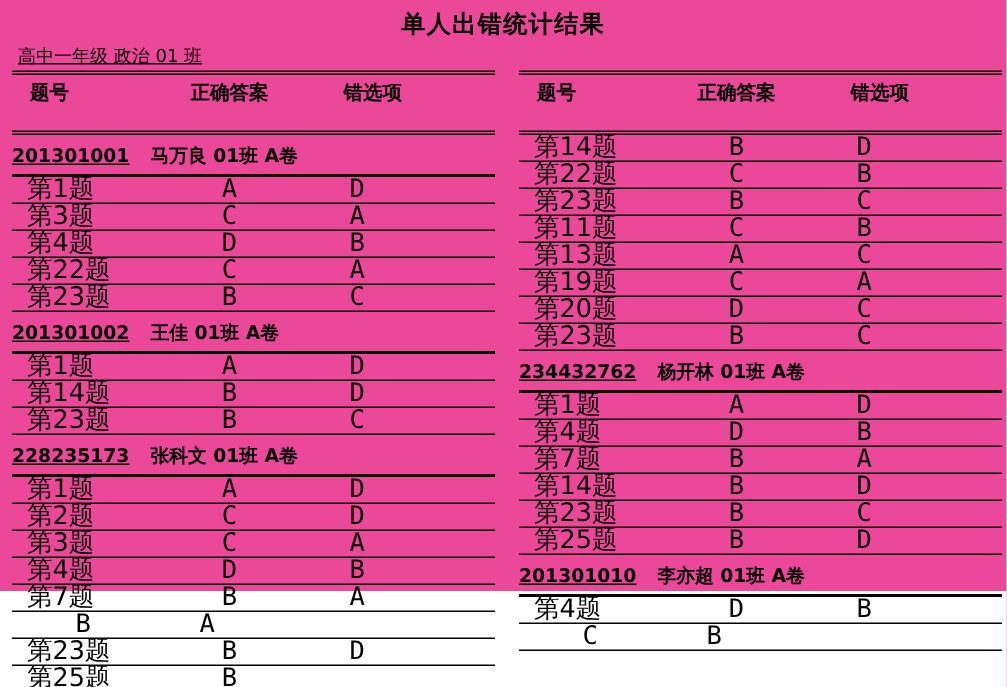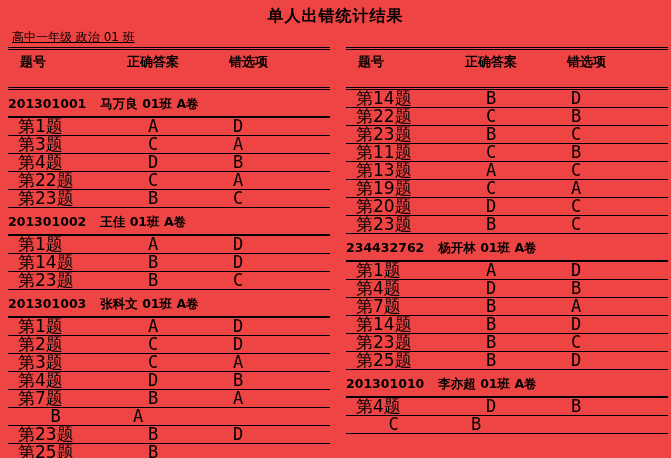--- a/index.html
+++ b/index.html
@@ -7,22 +7,22 @@
     padding: 0;
     background: #ffffff;
     width: 671px;
     height: 458px;
     overflow: hidden;
     font-family: "DejaVu Sans", sans-serif;
     color: #000000;
   }
   .page {
     width: 671px;
-    height: 458px;
-    background: #ef4444;
+    height: 394px;
+    background: #ec4899;
     box-sizing: border-box;
   }
   .title {
     text-align: center;
     font-weight: bold;
     font-size: 16px;
     padding-top: 6px;
     height: 22px;
     letter-spacing: 1px;
   }
@@ -57,21 +57,21 @@
   .thead .c1 { padding-left: 12px; }
   .thead .c2 { text-align: center; }
   .thead .c3 { padding-left: 26px; }
   .group-header {
     font-weight: bold;
     font-size: 12.5px;
     padding: 6px 0 3px 0;
     border-bottom: 2px solid #000;
     white-space: nowrap;
   }
-  .group-header .sid { margin-right: 14px; }
+  .group-header .sid { margin-right: 14px; text-decoration: underline; }
   .row {
     display: grid;
     grid-template-columns: 95px 100px 1fr;
     border-bottom: 1px solid #000;
     font-size: 17px;
     height: 17px;
     line-height: 16px;
     box-sizing: content-box;
   }
   .row .c1 { padding-left: 10px; white-space: nowrap; }
@@ -130,21 +130,21 @@
           <div class="row">
             <div class="c1">第14题</div>
             <div class="c2">B</div>
             <div class="c3">D</div>
           </div>
           <div class="row">
             <div class="c1">第23题</div>
             <div class="c2">B</div>
             <div class="c3">C</div>
           </div>
-          <div class="group-header"><span class="sid">201301003</span><span>张科文 01班 A卷</span></div>
+          <div class="group-header"><span class="sid">228235173</span><span>张科文 01班 A卷</span></div>
           <div class="row">
             <div class="c1">第1题</div>
             <div class="c2">A</div>
             <div class="c3">D</div>
           </div>
           <div class="row">
             <div class="c1">第2题</div>
             <div class="c2">C</div>
             <div class="c3">D</div>
           </div>

